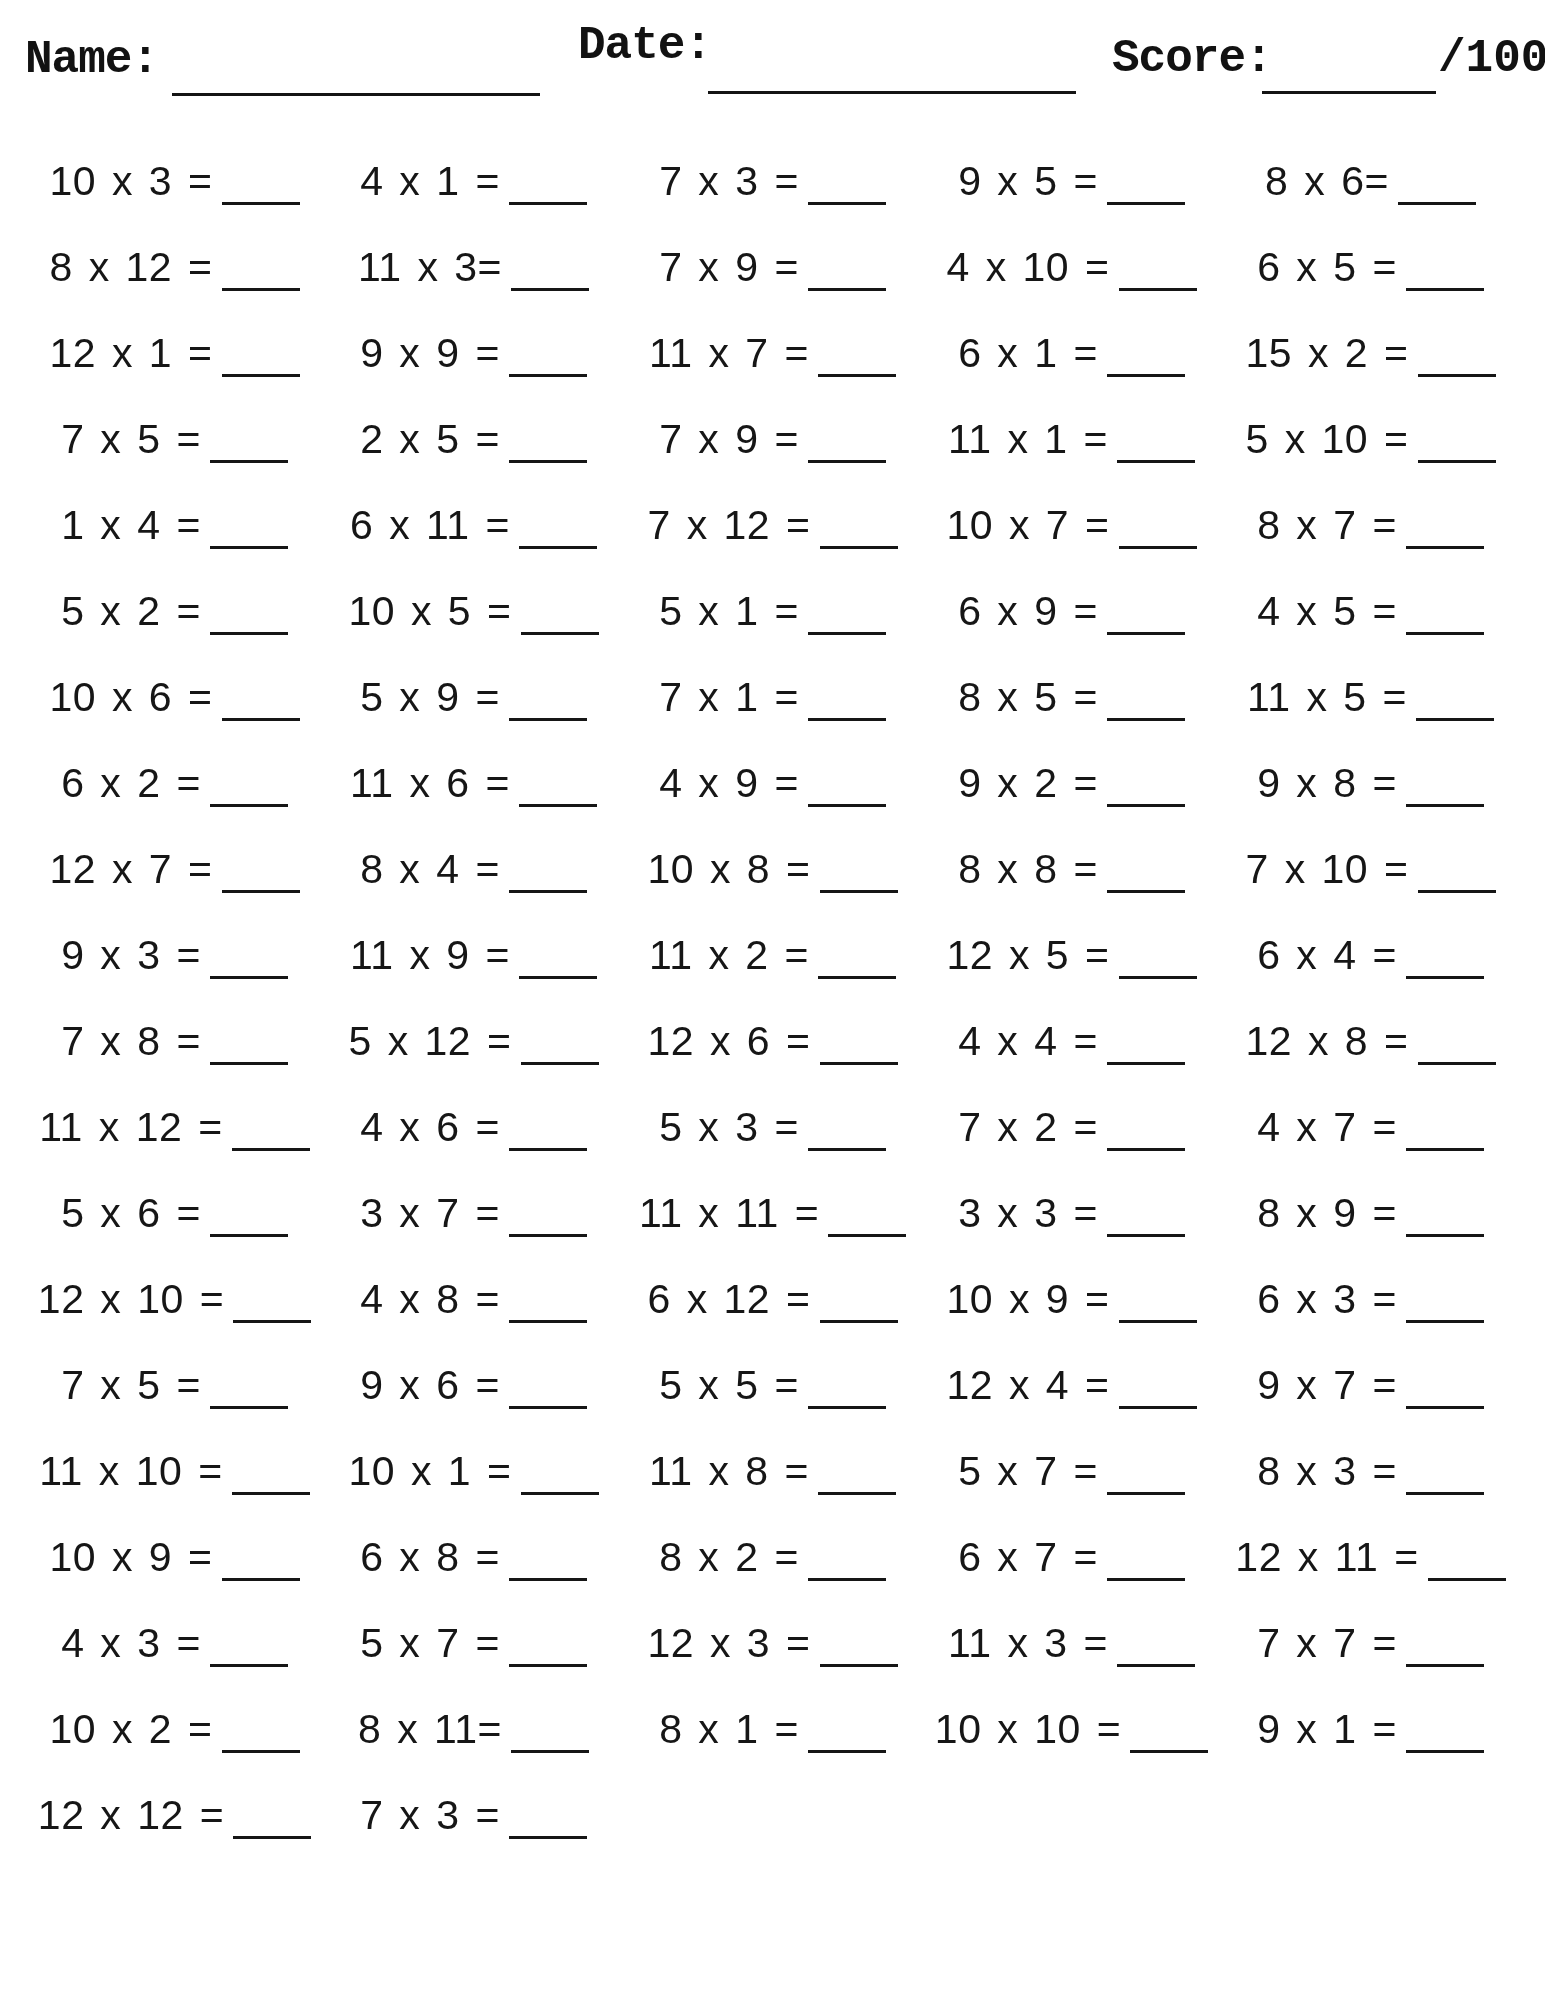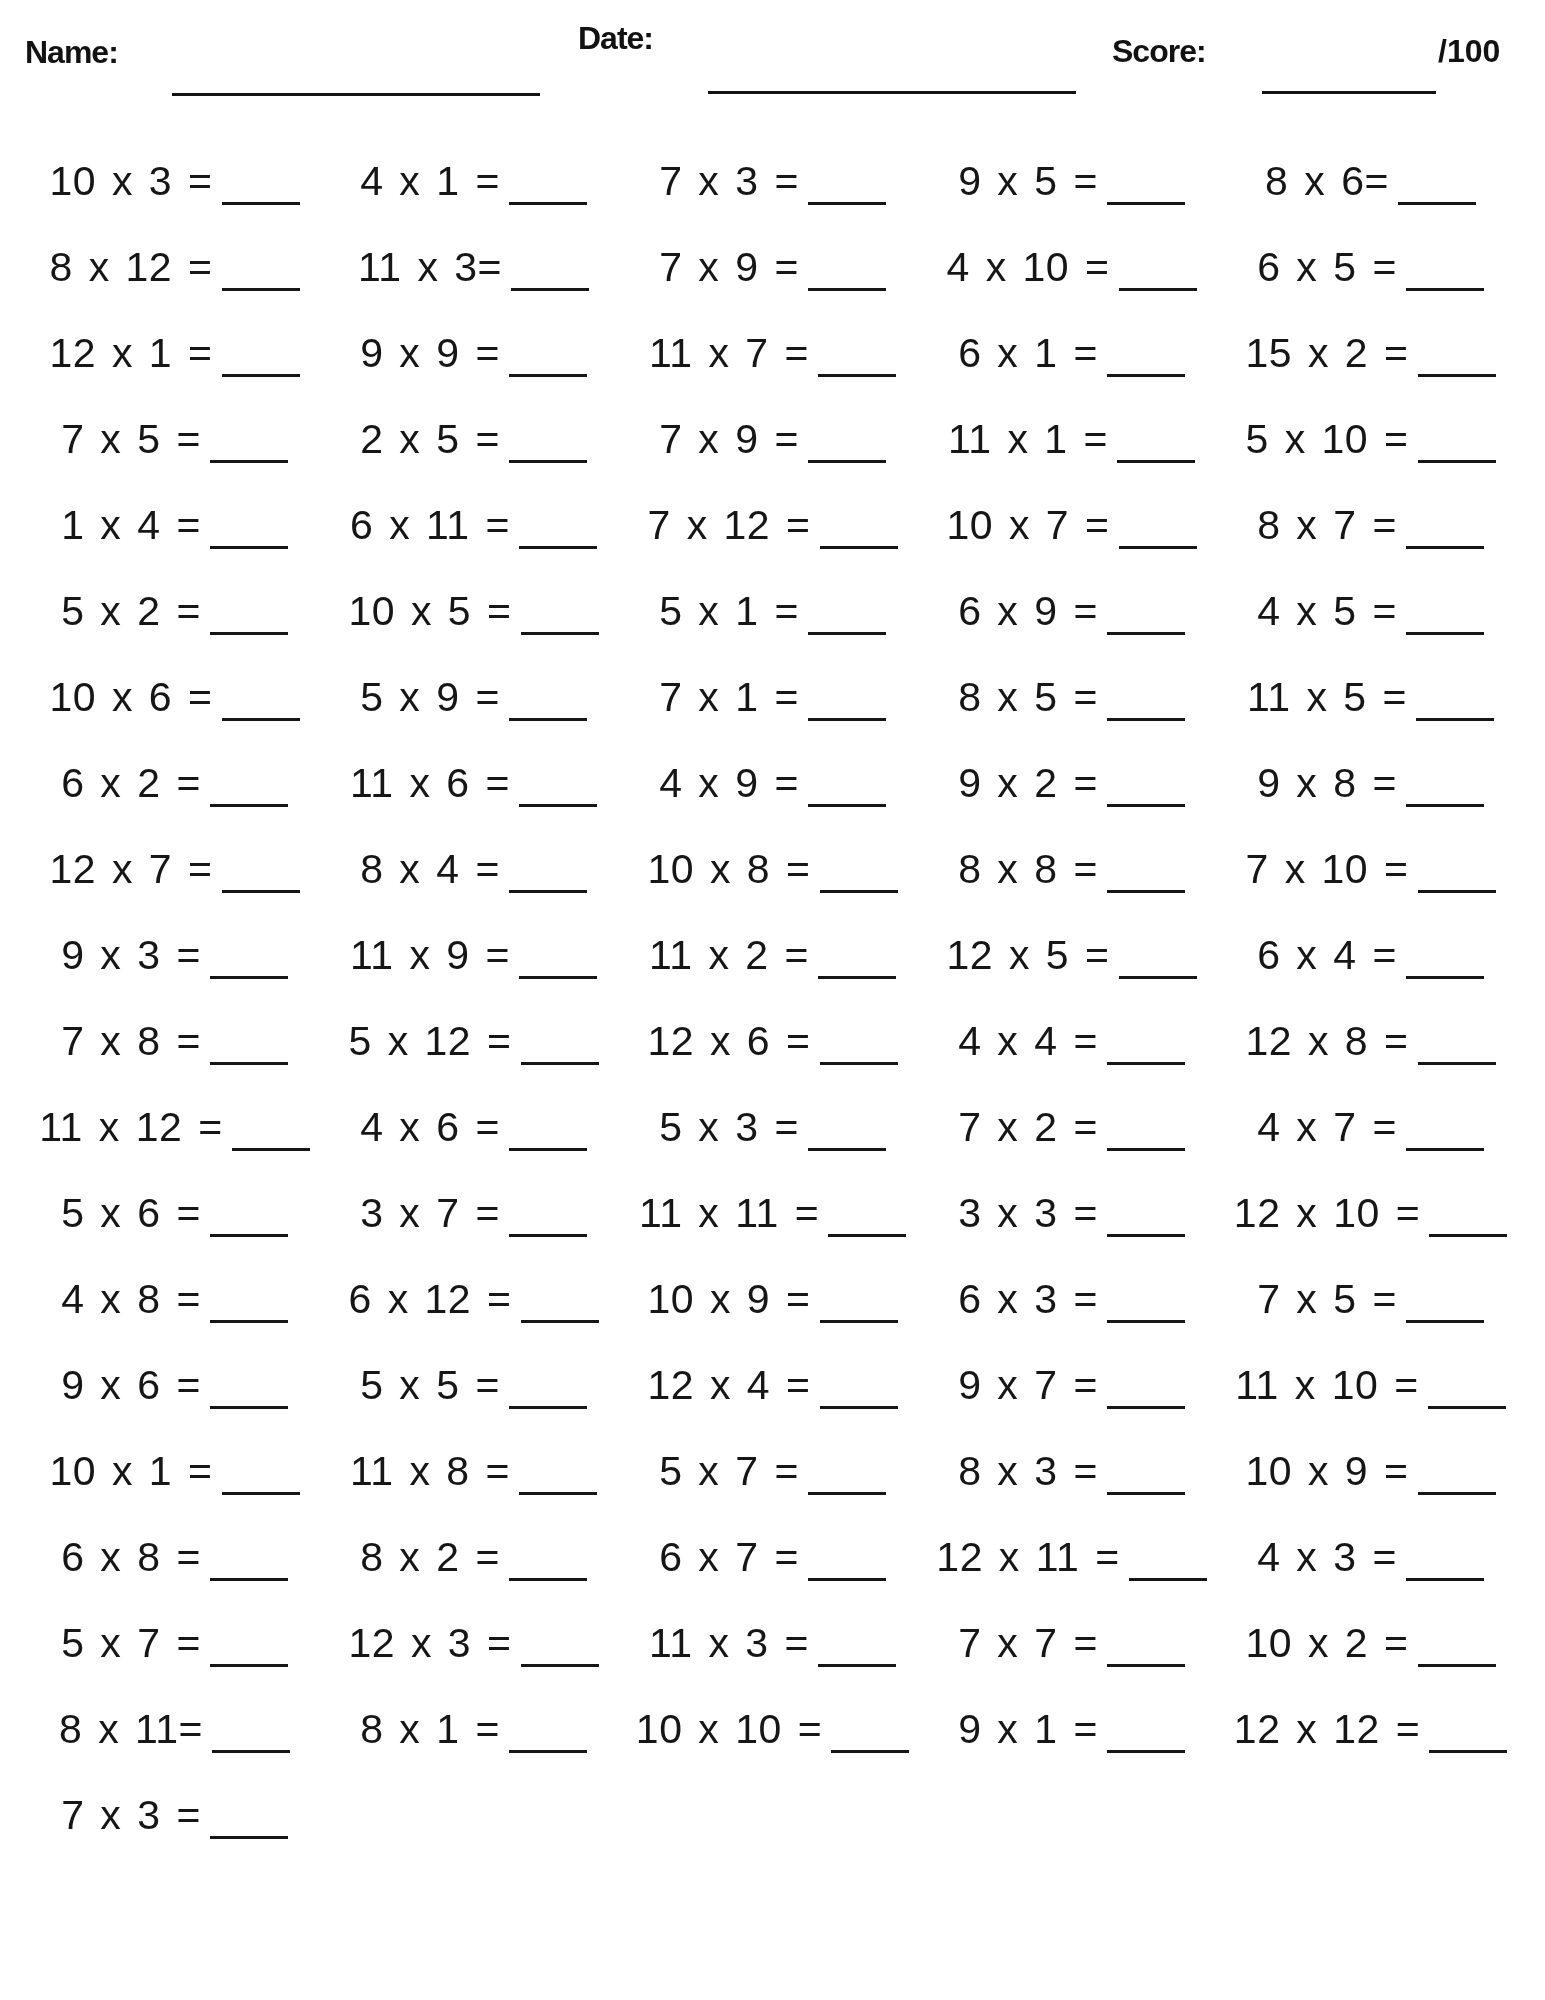--- a/index.html
+++ b/index.html
@@ -6,23 +6,23 @@
   body {
     width:1545px; height:2000px; background:#ffffff;
     font-family:"Liberation Sans", sans-serif;
     overflow:hidden;
   }
   .page { position:relative; width:1545px; height:2000px; background:#ffffff; }
 
   
   .hlabel {
     position:absolute;
-    font-family:Liberation Sans, sans-serif;
+    font-family:Liberation Mono, monospace;
     font-weight:700;
-    font-size:32px;
+    font-size:46px;
     color:#121212;
     letter-spacing:-1px;
     white-space:nowrap;
   }
   .hline {
     position:absolute; height:0;
     border-top:3px solid #141414;
   }
   #name-label  { left:25px;   top:34px; }
   #name-line   { left:172px;  top:93px;  width:368px; }
@@ -326,20 +326,24 @@
   </div>
       <div class="cell">
     <span class="expr">11 x 11 =</span>
     <span class="blank"></span>
   </div>
       <div class="cell">
     <span class="expr">3 x 3 =</span>
     <span class="blank"></span>
   </div>
       <div class="cell">
+    <span class="expr">8 x 9 =</span>
+    <span class="blank"></span>
+  </div>
+      <div class="cell">
     <span class="expr">12 x 10 =</span>
     <span class="blank"></span>
   </div>
       <div class="cell">
     <span class="expr">4 x 8 =</span>
     <span class="blank"></span>
   </div>
       <div class="cell">
     <span class="expr">6 x 12 =</span>
     <span class="blank"></span>

